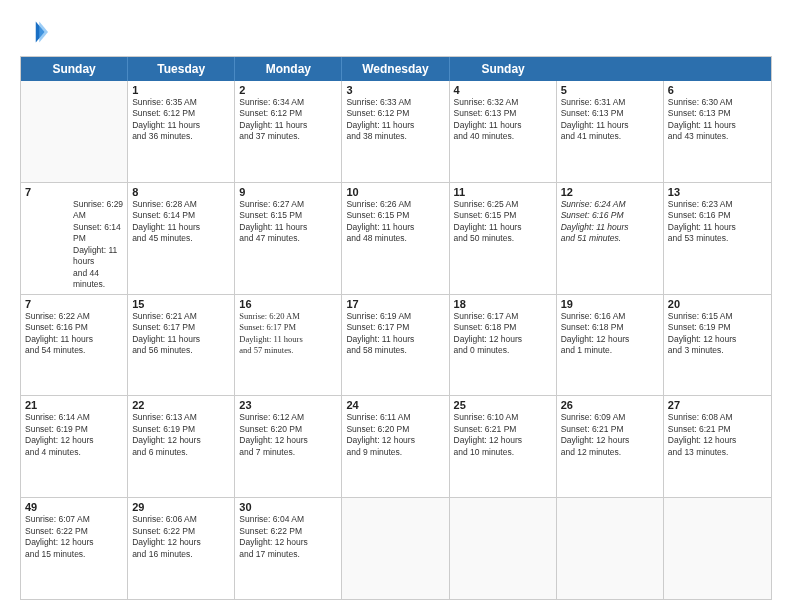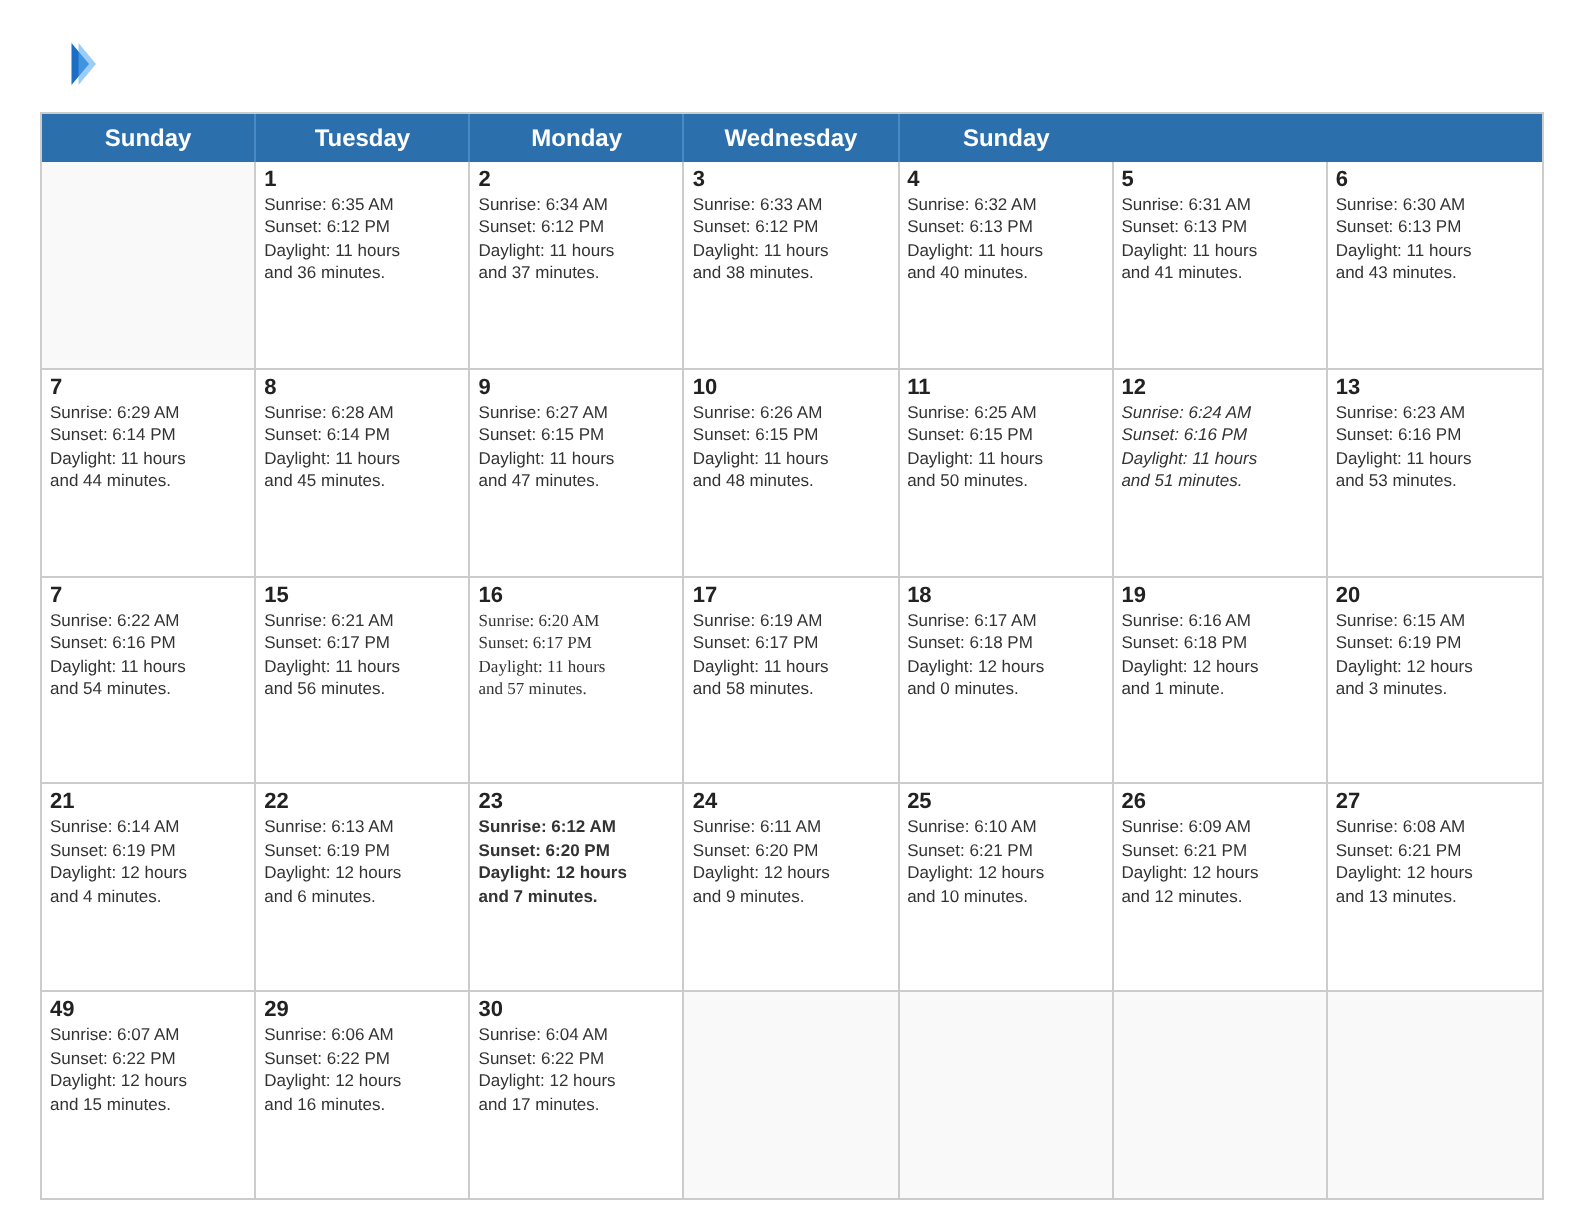--- a/index.html
+++ b/index.html
@@ -186,21 +186,21 @@
             <span class="day-num">6</span>
             <div class="day-info" style="white-space: pre-line;">Sunrise: 6:30 AM
 Sunset: 6:13 PM
 Daylight: 11 hours
 and 43 minutes.</div>
           </div>
         </div>
         <div class="cal-row">
           <div class="cal-cell">
             <span class="day-num">7</span>
-            <div class="day-info" style="white-space: pre-line;">Sunrise: 6:29 AM
+            <div class="day-info" style="white-space: pre-line; margin-left: 48px;">Sunrise: 6:29 AM
 Sunset: 6:14 PM
 Daylight: 11 hours
 and 44 minutes.</div>
           </div>
           <div class="cal-cell">
             <span class="day-num">8</span>
             <div class="day-info" style="white-space: pre-line;">Sunrise: 6:28 AM
 Sunset: 6:14 PM
 Daylight: 11 hours
 and 45 minutes.</div>
@@ -302,21 +302,21 @@
           </div>
           <div class="cal-cell">
             <span class="day-num">22</span>
             <div class="day-info" style="white-space: pre-line;">Sunrise: 6:13 AM
 Sunset: 6:19 PM
 Daylight: 12 hours
 and 6 minutes.</div>
           </div>
           <div class="cal-cell">
             <span class="day-num">23</span>
-            <div class="day-info" style="white-space: pre-line; font-weight: bold;">Sunrise: 6:12 AM
+            <div class="day-info" style="white-space: pre-line;">Sunrise: 6:12 AM
 Sunset: 6:20 PM
 Daylight: 12 hours
 and 7 minutes.</div>
           </div>
           <div class="cal-cell">
             <span class="day-num">24</span>
             <div class="day-info" style="white-space: pre-line;">Sunrise: 6:11 AM
 Sunset: 6:20 PM
 Daylight: 12 hours
 and 9 minutes.</div>

